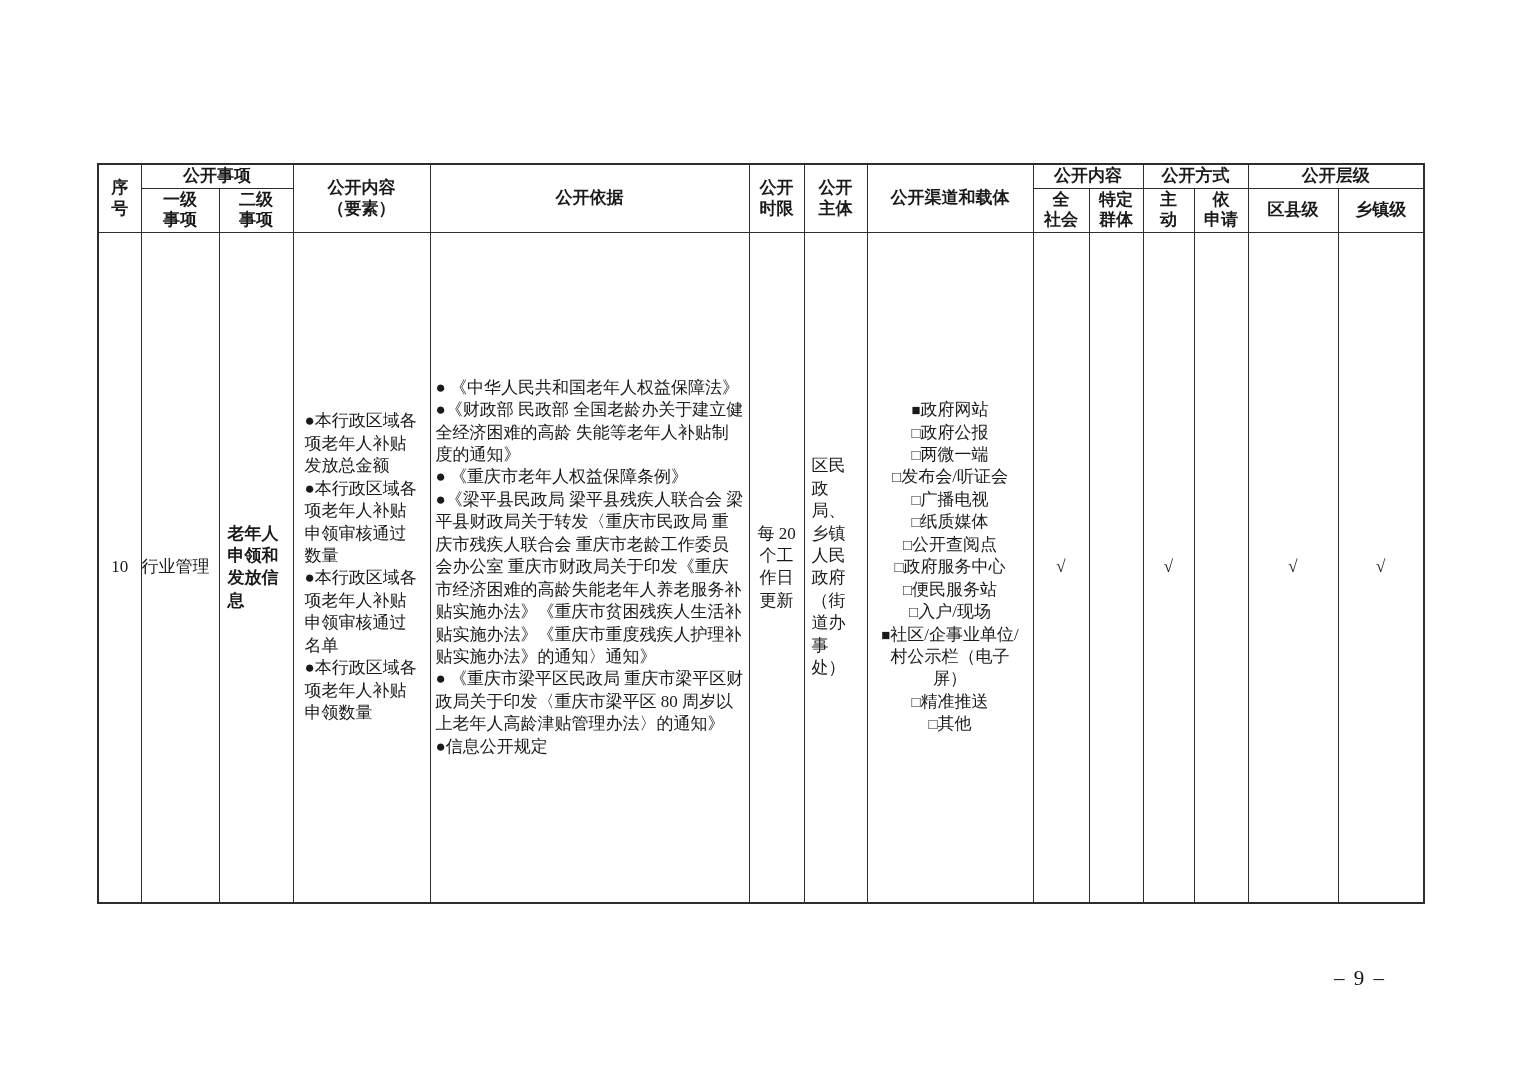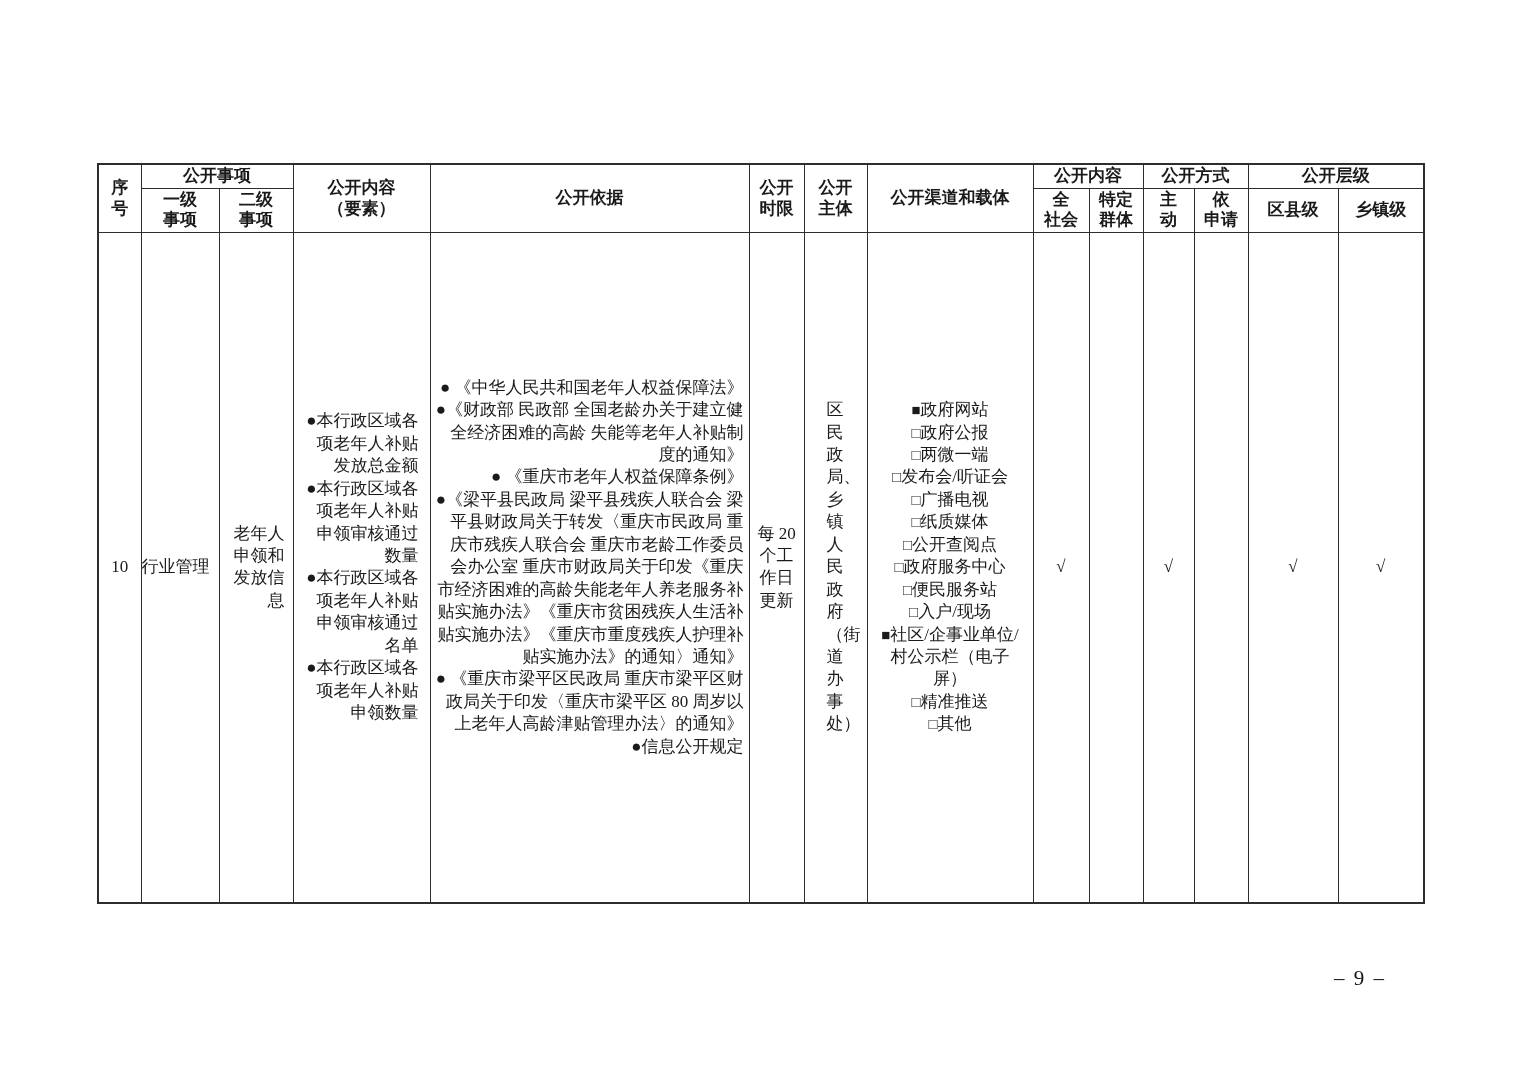--- a/index.html
+++ b/index.html
@@ -27,29 +27,29 @@
     text-align:center; white-space:pre-line; padding:1px 2px;
   }
   .doc-table td {
     font-size:17px; line-height:1.32;
   }
   tr.hrow1 { height:22px; }
   tr.hrow2 { height:42px; }
   tr.body-row { height:670px; }
   .c-seq    { text-align:center; font-size:17px;margin-left:20px; }
   .c-l1     { text-align:left; padding:0 0; }
-  .c-l2     { text-align:right; padding:0 8px; }
+  .c-l2     { text-align:left; padding:0 8px;font-weight:bold; }
   .c-content{ text-align:left; padding:0 11px; line-height:1.35; }
   .c-basis  { text-align:left; padding:0 5px; line-height:1.31; }
   .c-time   { text-align:center; padding:0 6px; line-height:1.45; }
-  .c-subject{ text-align:left; padding:0 22px; line-height:1.42; }
+  .c-subject{ text-align:left; padding:0 7px; line-height:1.42; }
   .c-channel{ text-align:left; padding:0 7px; line-height:1.33; }
   .c-check  { text-align:center; font-size:16px; }
 
-  .bullet-item { text-align:right; }
+  .bullet-item { text-align:left; }
   .channel-item { text-align:center; }
   .box-glyph { font-size:15px; }
 
   .page-number {
     position:absolute; left:1318px; top:966px; width:84px;
     text-align:center; font-size:21px; color:#111;
     letter-spacing:2px;
   }
 </style>
 </head>

